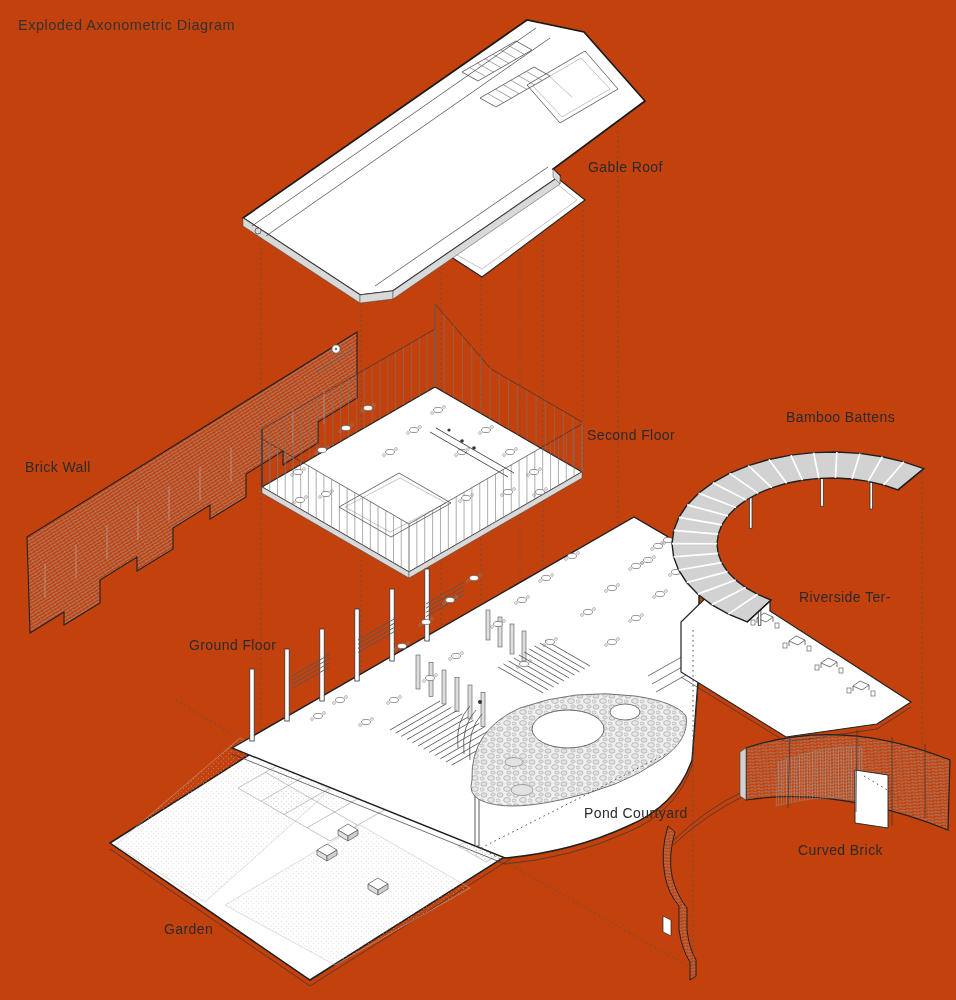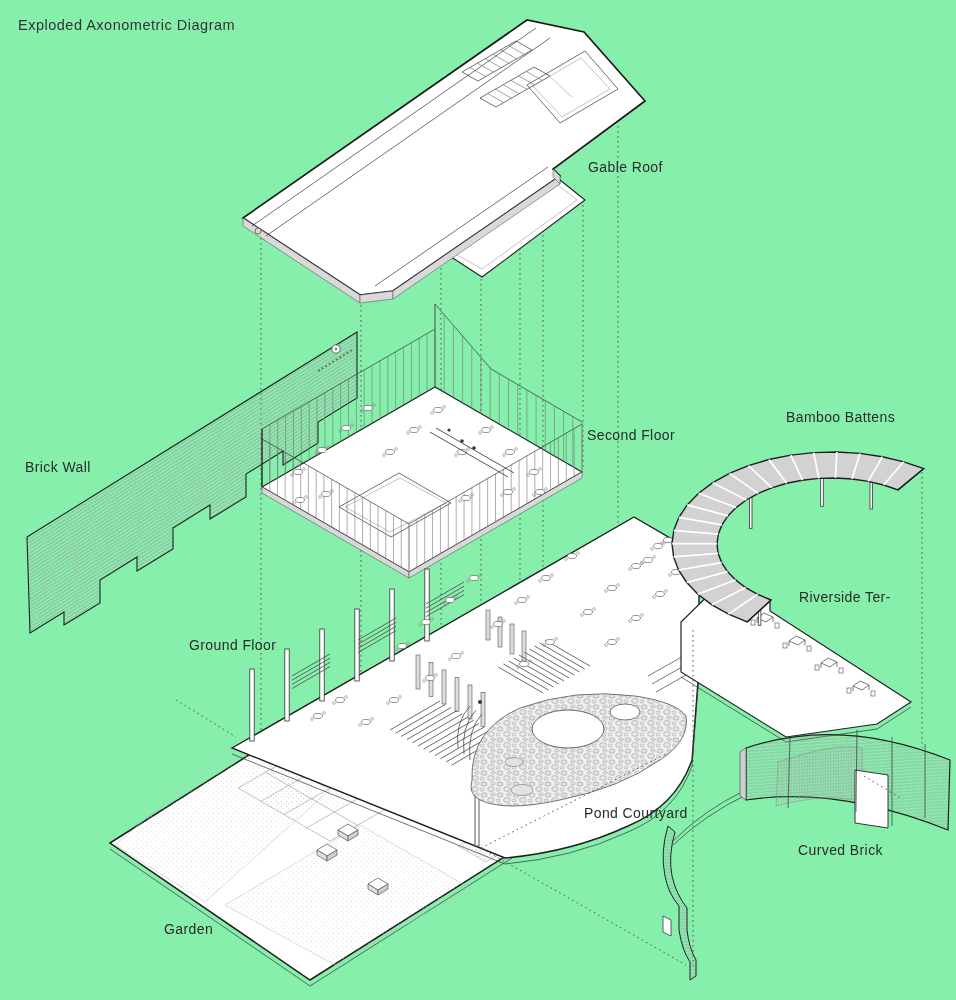--- a/index.html
+++ b/index.html
@@ -1,16 +1,16 @@
 <!DOCTYPE html>
 <html><head>
 <meta charset="utf-8">
 <style>
   html,body{margin:0;padding:0;background:#fff;}
-  .fig{position:relative;width:956px;height:1000px;background:#86efac;overflow:hidden;
+  .fig{position:relative;width:956px;height:1000px;background:#c2410c;overflow:hidden;
        font-family:"Liberation Sans","DejaVu Sans",sans-serif;}
   svg{position:absolute;left:0;top:0;}
   .lbl{font:14px "Liberation Sans","DejaVu Sans",sans-serif;fill:#2b2b2b;letter-spacing:.4px;}
   .ttl{font:14.5px "Liberation Sans","DejaVu Sans",sans-serif;fill:#333;letter-spacing:.5px;}
   .outline{fill:#ffffff;stroke:#1f1f1f;stroke-width:1.5;}
   .thin{stroke:#333;stroke-width:.7;fill:none;}
   .fine{stroke:#888;stroke-width:.5;fill:none;}
   .dot{stroke:#555;stroke-width:1;stroke-dasharray:1.6 3.4;fill:none;}
   .shade{fill:#d9d9d9;stroke:#444;stroke-width:.5;}
 </style>

